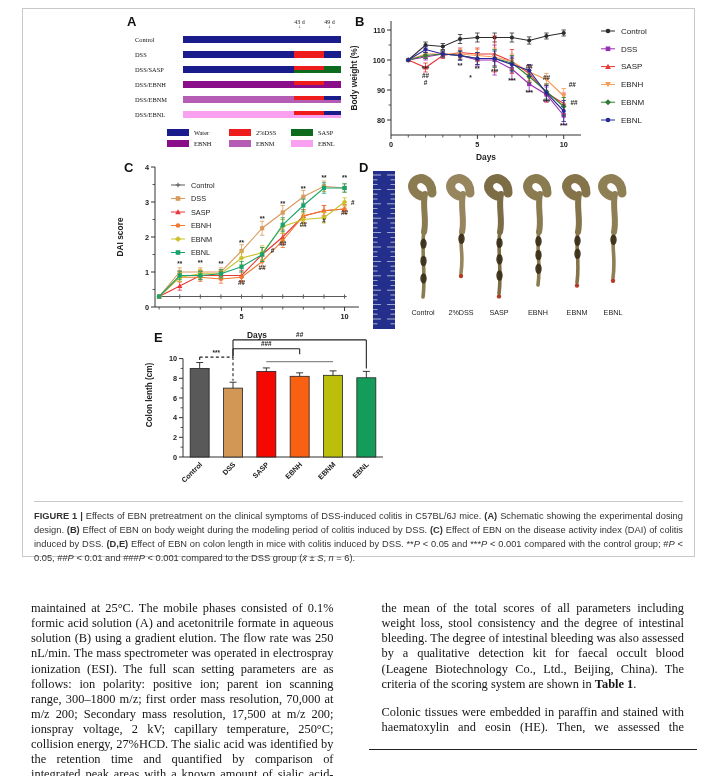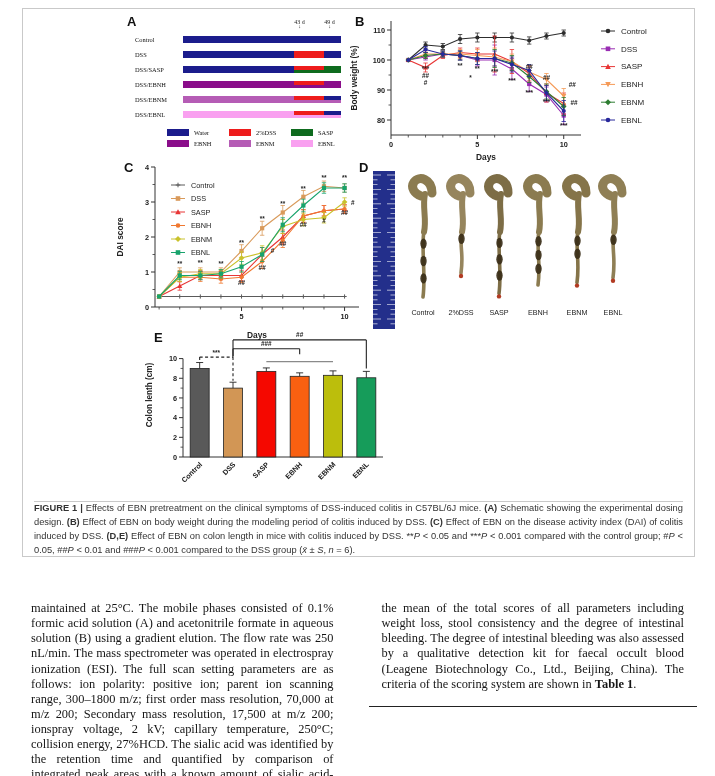--- a/index.html
+++ b/index.html
@@ -21,21 +21,21 @@
   .pa-bar { position:relative; width:158px; height:7px; display:flex; }
   .pa-seg { height:100%; display:flex; flex-direction:column; }
   .pa-seg div { flex:1; }
   .pa-legend { margin-top:7px; margin-left:38px; display:grid;
                grid-template-columns:repeat(3,62px); row-gap:4px; }
   .pa-leg-item { display:flex; align-items:center; font-size:6.4px;
                  font-family:"Liberation Serif",serif; color:#111; }
   .pa-swatch { width:22px; height:7px; margin-right:5px; }
   svg text { font-family:"Liberation Sans",sans-serif; fill:#222; }
   .fig-caption { position:absolute; left:11px; right:11px; top:492px; border-top:1px solid #c9c9c9;
-                 font-size:9.3px; line-height:1.5; color:#333; text-align:justify; }
+                 padding-top:8px; font-size:9.3px; line-height:1.5; color:#333; text-align:justify; }
   
   .columns { position:absolute; left:18px; top:588px; width:679px; display:flex; gap:22px;
              font-family:"Liberation Serif",serif; font-size:12.4px; line-height:1.22;
              color:#151515; text-align:justify; }
   .col { width:338px; }
   .col p { margin:13px; }
   .force-just { text-align-last:justify; }
   h2.section { font-family:"Liberation Sans",sans-serif; font-size:16px; font-weight:bold;
                margin:9px 0 2px 0; color:#111; text-align:left; letter-spacing:0.2px; }
   .table-cap { margin-top:14px; border-top:1.5px solid #222; padding-top:6px;
@@ -948,16 +948,17 @@
 
     <div class="fig-caption" id="fig-caption"><span style="font-weight: bold;">FIGURE 1 | </span><span>Effects of EBN pretreatment on the clinical symptoms of DSS-induced colitis in C57BL/6J mice. </span><span style="font-weight: bold;">(A)</span><span> Schematic showing the experimental dosing design. </span><span style="font-weight: bold;">(B)</span><span> Effect of EBN on body weight during the modeling period of colitis induced by DSS. </span><span style="font-weight: bold;">(C)</span><span> Effect of EBN on the disease activity index (DAI) of colitis induced by DSS. </span><span style="font-weight: bold;">(D,E)</span><span> Effect of EBN on colon length in mice with colitis induced by DSS. **</span><span style="font-style: italic;">P</span><span> &lt; 0.05 and ***</span><span style="font-style: italic;">P</span><span> &lt; 0.001 compared with the control group; #</span><span style="font-style: italic;">P</span><span> &lt; 0.05, ##</span><span style="font-style: italic;">P</span><span> &lt; 0.01 and ###</span><span style="font-style: italic;">P</span><span> &lt; 0.001 compared to the DSS group (</span><span style="font-style: italic;">x̄ ± S</span><span>, </span><span style="font-style: italic;">n</span><span> = 6).</span></div>
   </div>
 
   <div class="columns">
     <div class="col">
       <p id="left-para">maintained at 25°C. The mobile phases consisted of 0.1% formic acid solution (A) and acetonitrile formate in aqueous solution (B) using a gradient elution. The flow rate was 250 nL/min. The mass spectrometer was operated in electrospray ionization (ESI). The full scan setting parameters are as follows: ion polarity: positive ion; parent ion scanning range, 300–1800 m/z; first order mass resolution, 70,000 at m/z 200; Secondary mass resolution, 17,500 at m/z 200; ionspray voltage, 2 kV; capillary temperature, 250°C; collision energy, 27%HCD. The sialic acid was identified by the retention time and quantified by comparison of integrated peak areas with a known amount of sialic acid-labelled C18 standard sample.</p>
     </div>
     <div class="col">
       <p id="right-para1"><span>the mean of the total scores of all parameters including weight loss, stool consistency and the degree of intestinal bleeding. The degree of intestinal bleeding was also assessed by a qualitative detection kit for faecal occult blood (Leagene Biotechnology Co., Ltd., Beijing, China). The criteria of the scoring system are shown in </span><span style="font-weight: bold;">Table 1</span><span>.</span></p>
+      <p id="right-para2" class="force-just">Colonic tissues were embedded in paraffin and stained with haematoxylin and eosin (HE). Then, we assessed the</p>
       <div class="table-cap" id="table-cap"></div>
     </div>
   </div>
 </div>
 
 </body></html>

